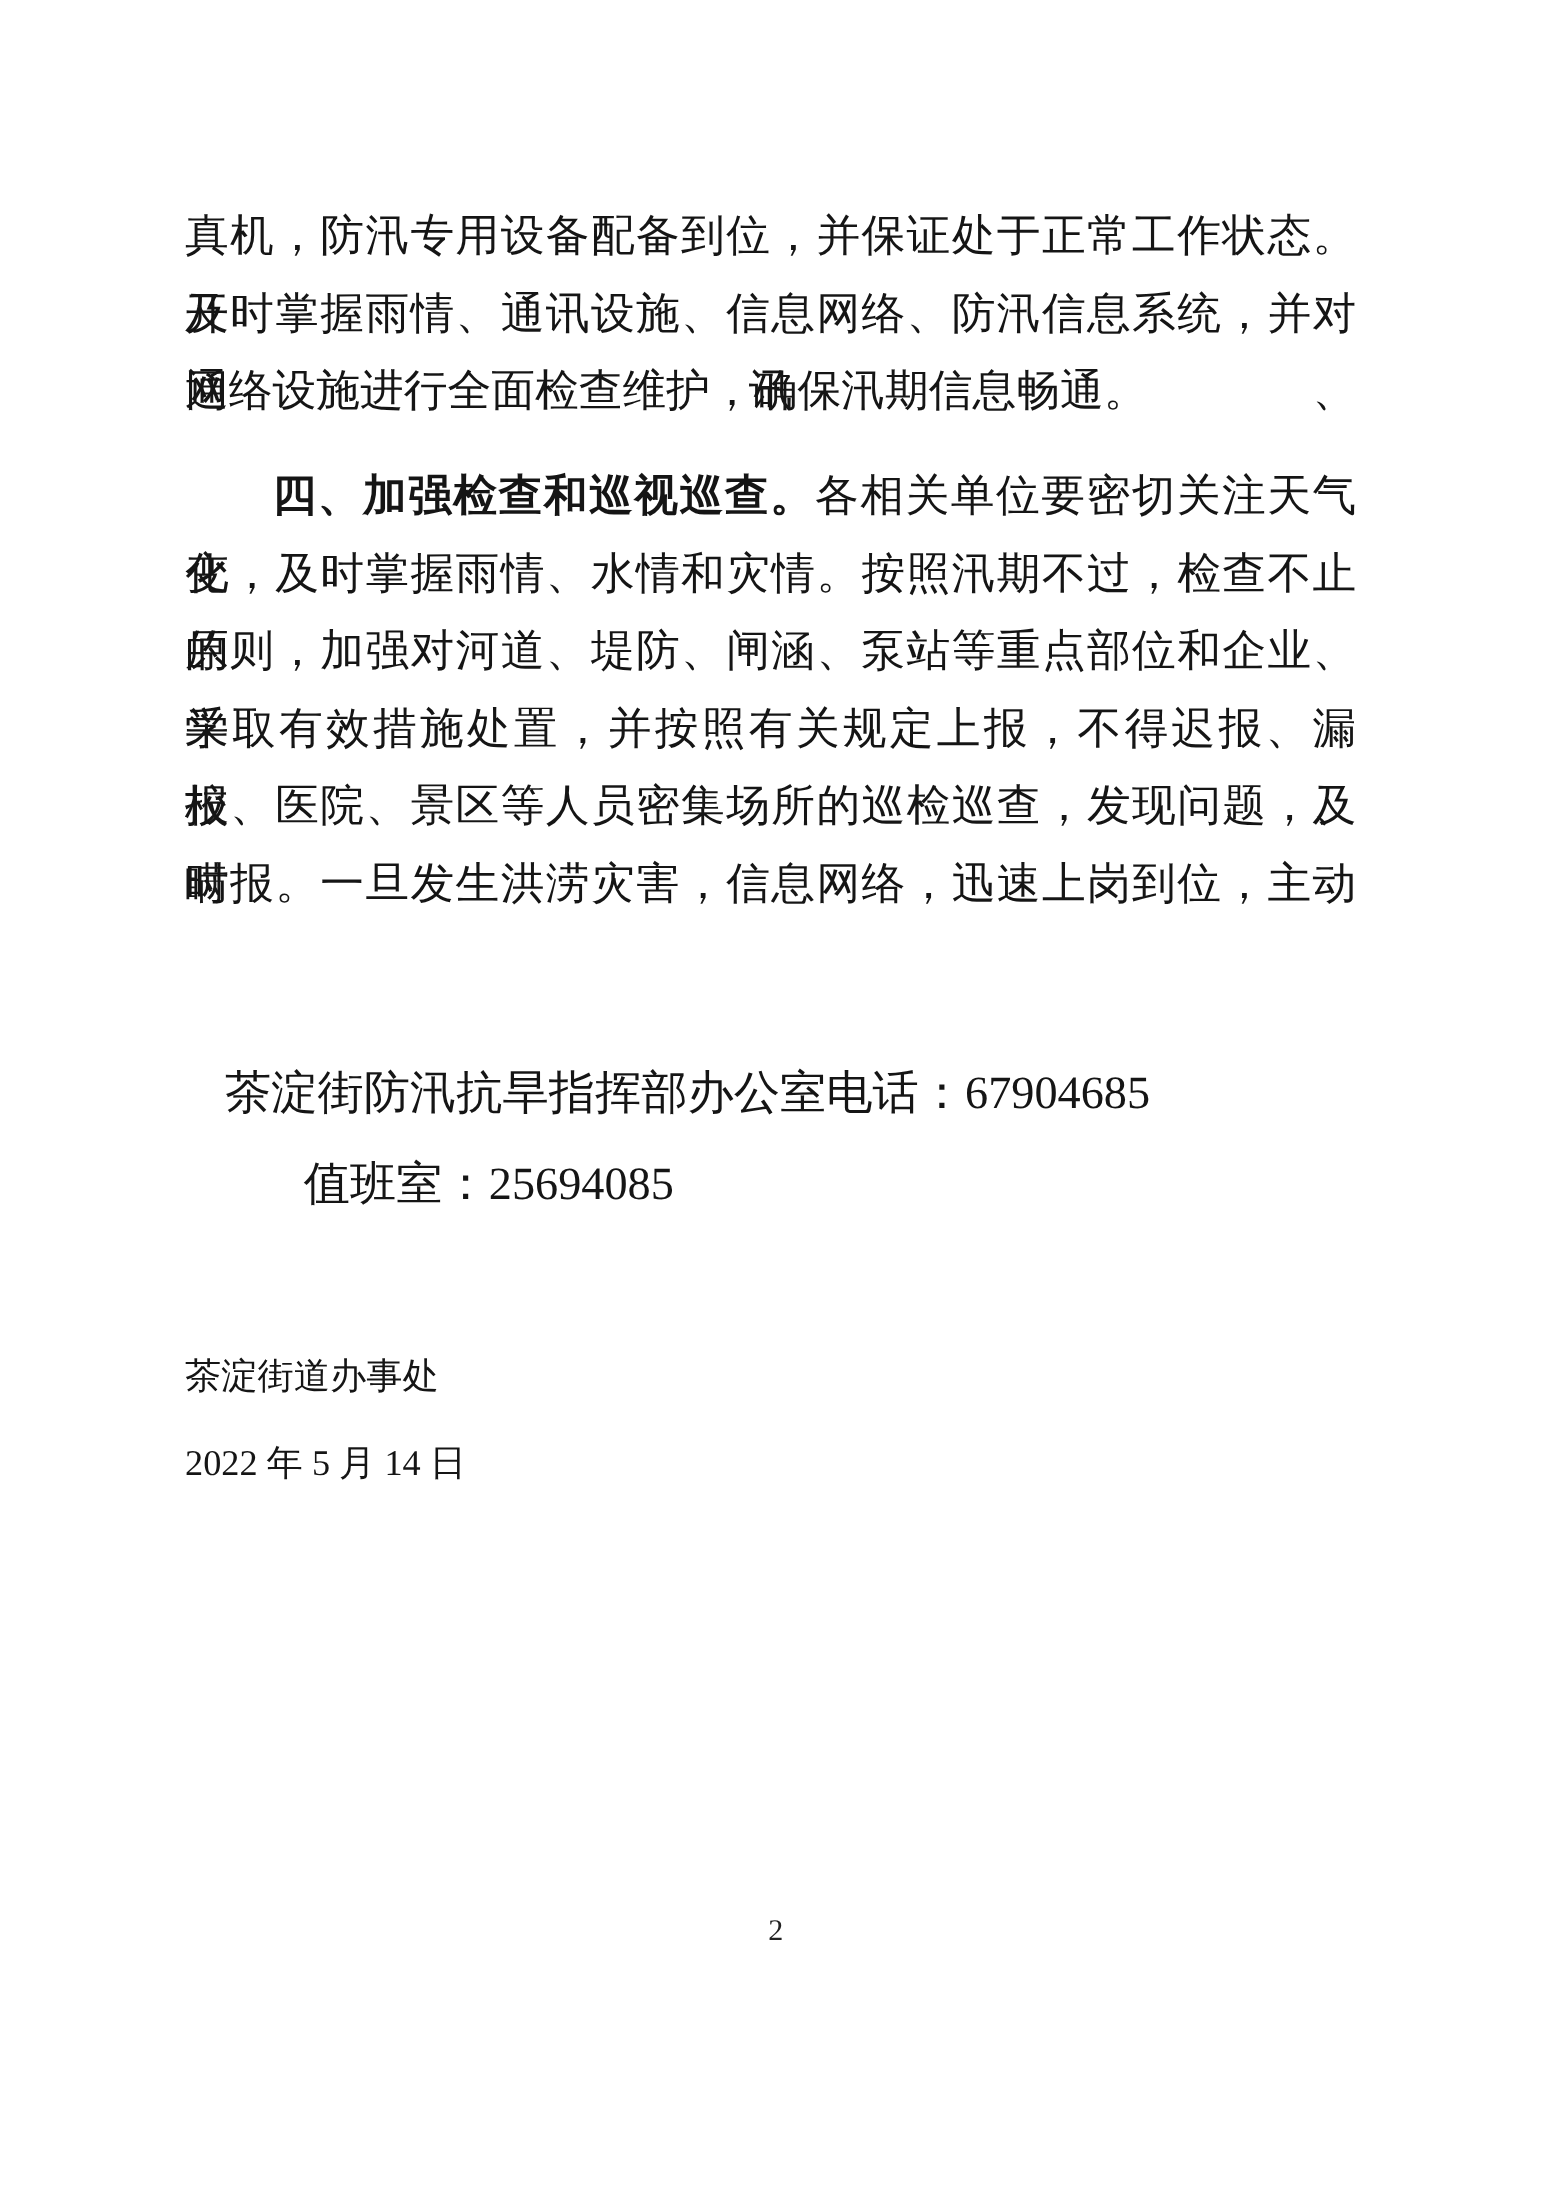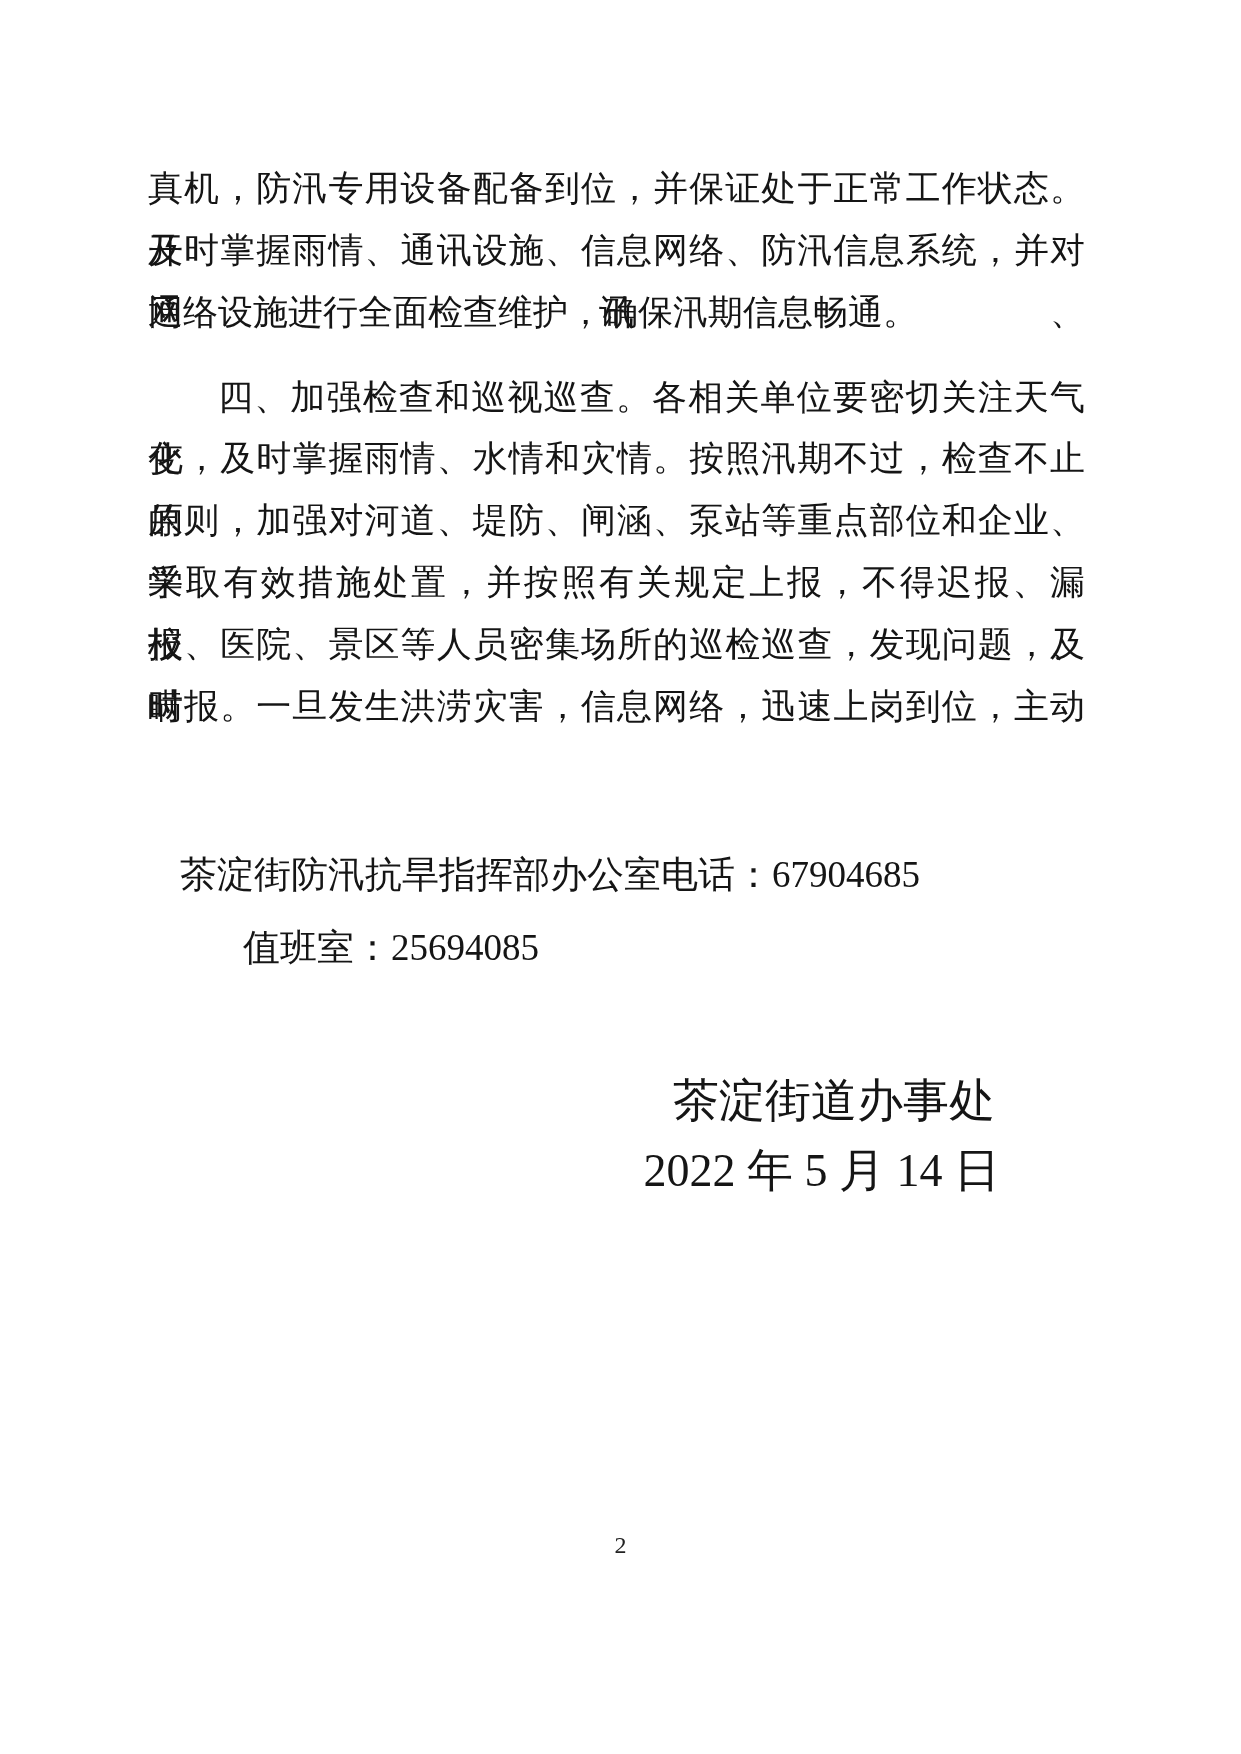--- a/index.html
+++ b/index.html
@@ -23,38 +23,37 @@
     height:62px;
     letter-spacing:0px;
   }
   
   .jline {
     text-align:justify;
     text-align-last:justify;
   }
   .indent { text-indent:70px; }
   .hd {
-    font-weight:400;
+    font-weight:700;
     font-family:"Liberation Sans","DejaVu Sans",sans-serif;
   }
   .para-s4 { margin-top:22px; }
   .contacts { margin-top:100px; }
   .contact {
     font-size:37px;
     line-height:73px;
     height:73px;
   }
   .c1 { padding-left:32px; }
   .c2 { padding-left:95px; }
   .signature { margin-top:82px; }
   .sig-line {
-    font-size:46px;
+    font-size:29px;
     line-height:70px;
     height:70px;
-    text-align:right;
   }
   .sig-org  { padding-right:90px; }
   .sig-date { padding-right:85px; }
   .page-number {
     position:absolute;
     left:0; right:0;
     top:1532px;
     text-align:center;
     font-size:24px;
     color:#222;

